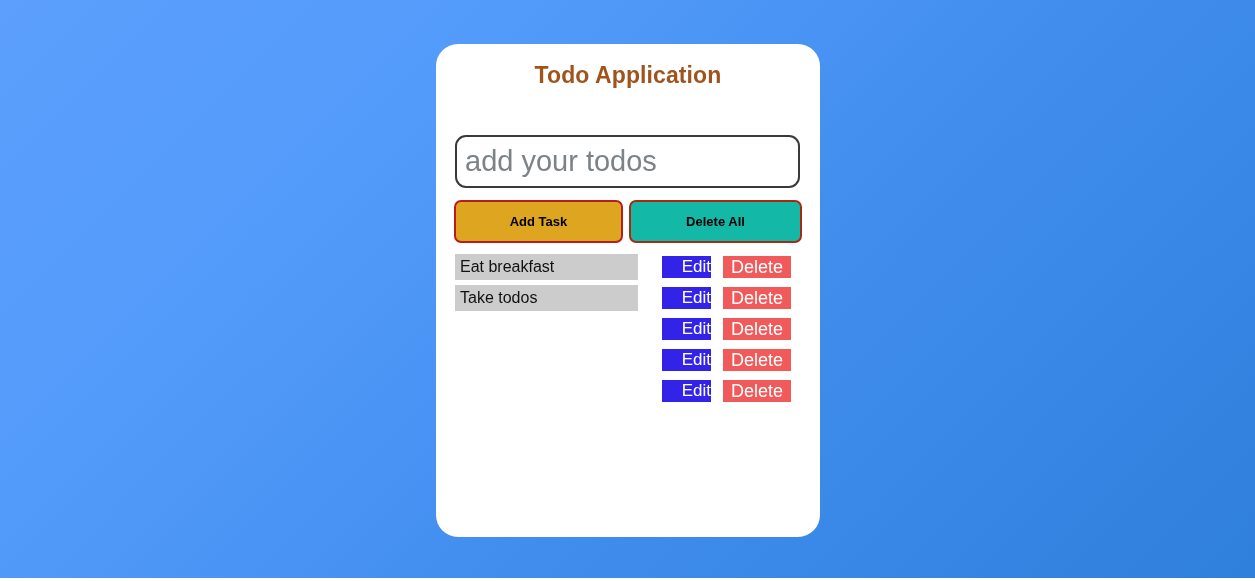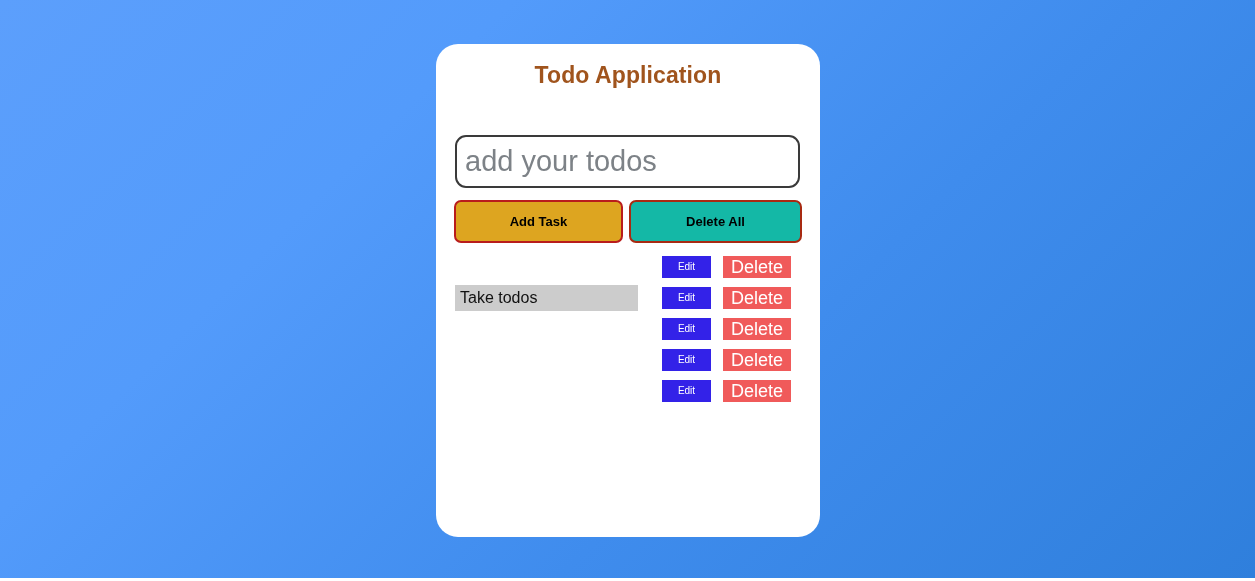--- a/index.html
+++ b/index.html
@@ -143,24 +143,24 @@
 
   .task-edit-button {
     position: absolute;
     left: 226px;
     top: 2px;
     width: 49px;
     height: 22px;
     background: #3322e8;
     color: #ffffff;
     border: none;
-    font-size: 10px;
+    font-size: 17px;
     font-family: "Liberation Sans", sans-serif;
     line-height: 22px;
-    text-align: center;
+    text-align: right;
     padding: 0;
     cursor: pointer;
   }
 
   .task-delete-button {
     position: absolute;
     left: 287px;
     top: 2px;
     width: 68px;
     height: 22px;
@@ -187,20 +187,21 @@
     <h1 id="app-title">Todo Application</h1>
 
     <input id="todo-input" type="text" placeholder="add your todos" style="">
 
     <button id="add-task-button" class="action-btn">Add Task</button>
 
     <button id="delete-all-button" class="action-btn">Delete All</button>
 
     <ul id="task-list">
         <li class="task-row">
+          <span class="task-label">Eat breakfast</span>
           <button class="task-edit-button">Edit</button>
           <button class="task-delete-button">Delete</button>
         </li>
         <li class="task-row">
           <span class="task-label">Take todos</span>
           <button class="task-edit-button">Edit</button>
           <button class="task-delete-button">Delete</button>
         </li>
         <li class="task-row">
           <button class="task-edit-button">Edit</button>

